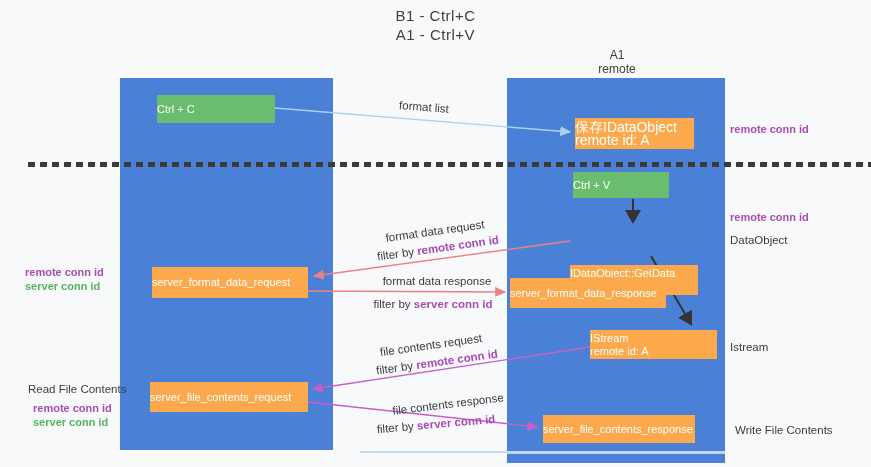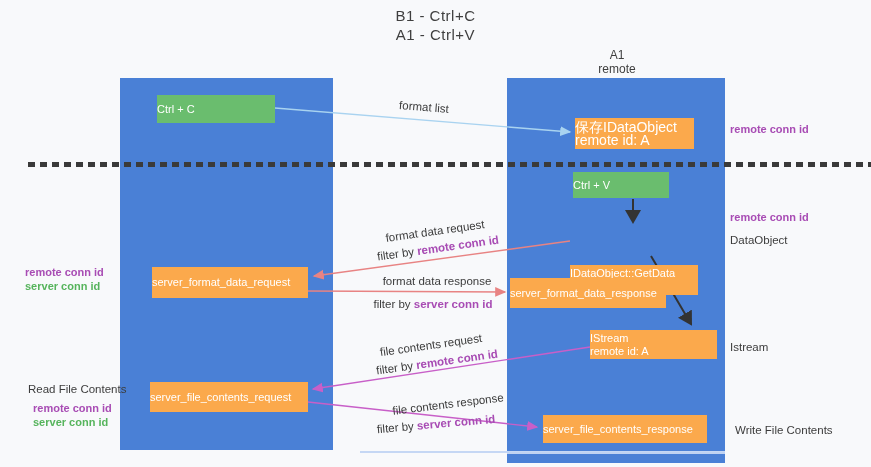--- a/index.html
+++ b/index.html
@@ -93,21 +93,21 @@
 
   <div class="abs node orange" style="left:590px;top:330px;width:127px;height:29px;">
     <div>IStream</div>
     <div>remote id: A</div>
   </div>
 
   <div class="abs node orange" style="left:150px;top:382px;width:158px;height:30px;">
     <div>server_file_contents_request</div>
   </div>
 
-  <div class="abs node orange" style="left:543px;top:415px;width:164px;height:28px;">
+  <div class="abs node orange" style="left:543px;top:415px;width:152px;height:28px;">
     <div>server_file_contents_response</div>
   </div>
 
   <div class="abs msg ctr" style="left:424px;top:107px;transform:translate(-50%,-50%) rotate(4.5deg);">format list</div>
 
   <div class="abs msg ctr" style="left:435px;top:231px;transform:translate(-50%,-50%) rotate(-8deg);">format data request</div>
   <div class="abs msg ctr" style="left:438px;top:248px;transform:translate(-50%,-50%) rotate(-8deg);">
     <span>filter by </span><span class="purple">remote conn id</span>
   </div>
 

